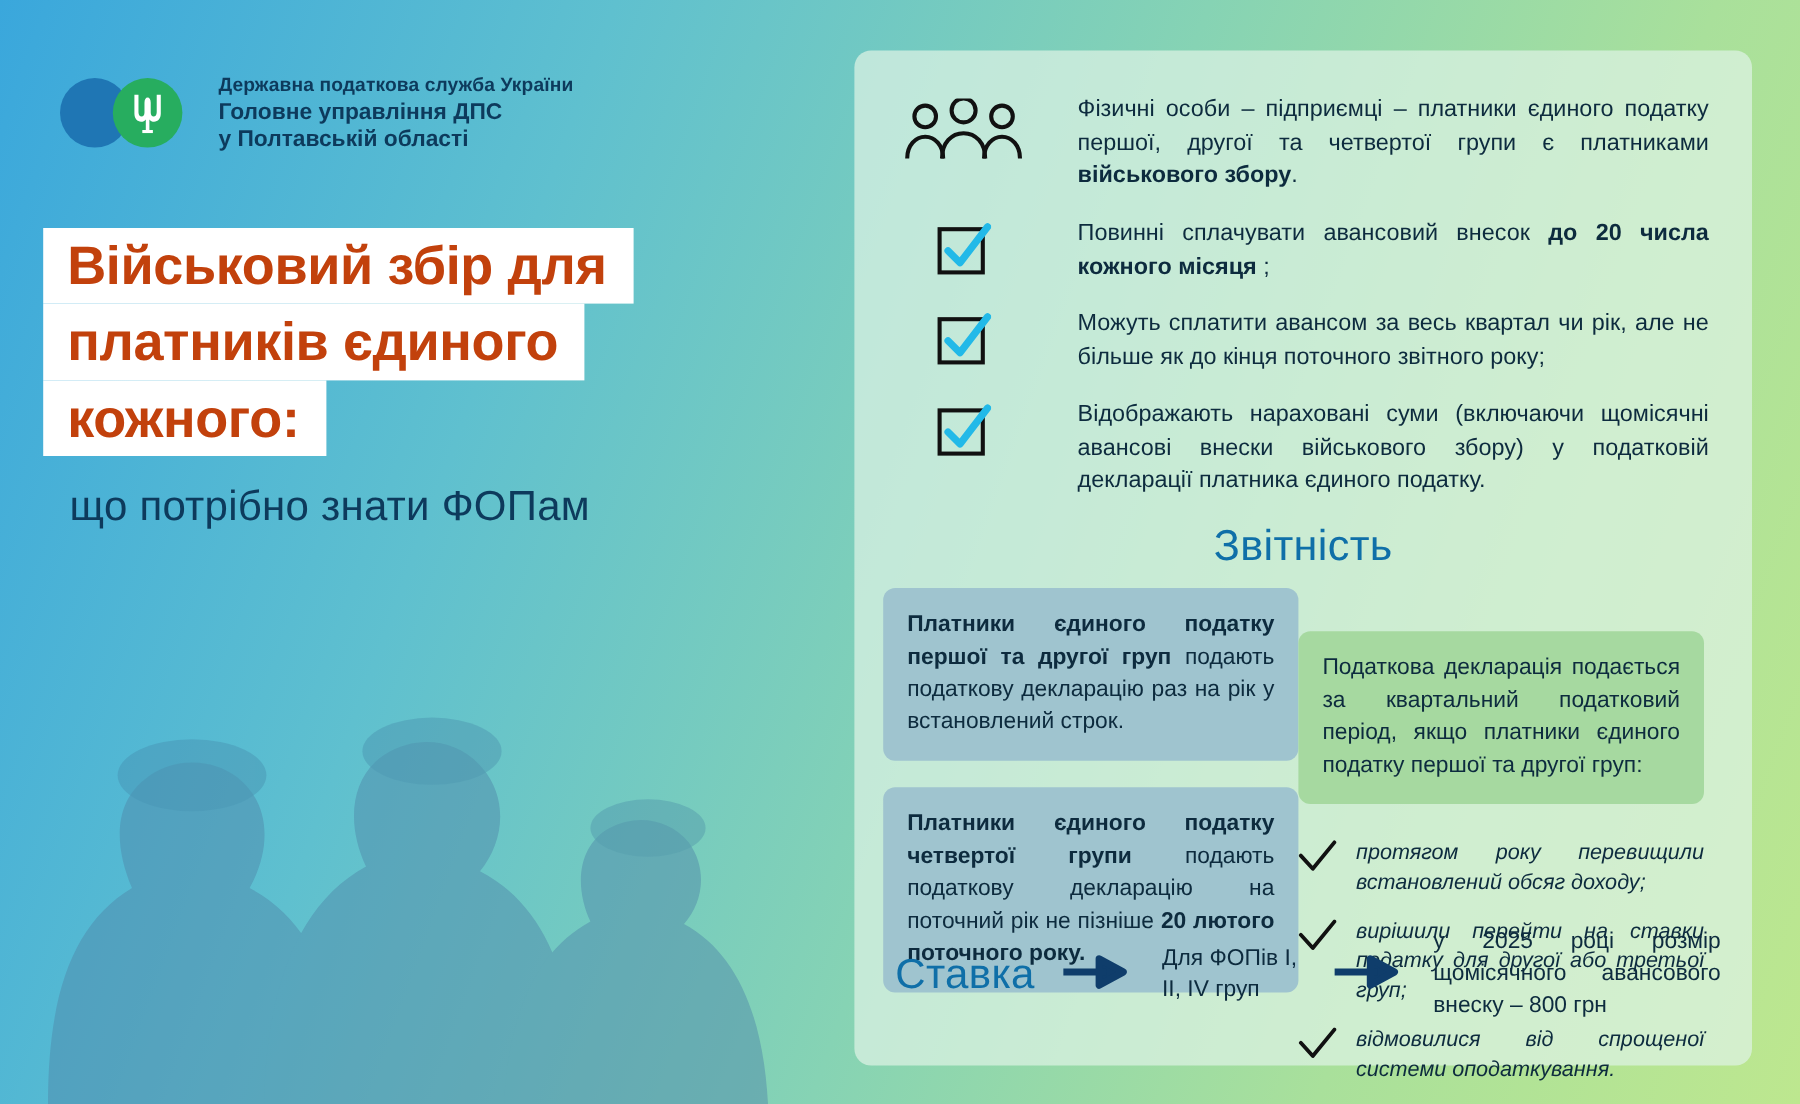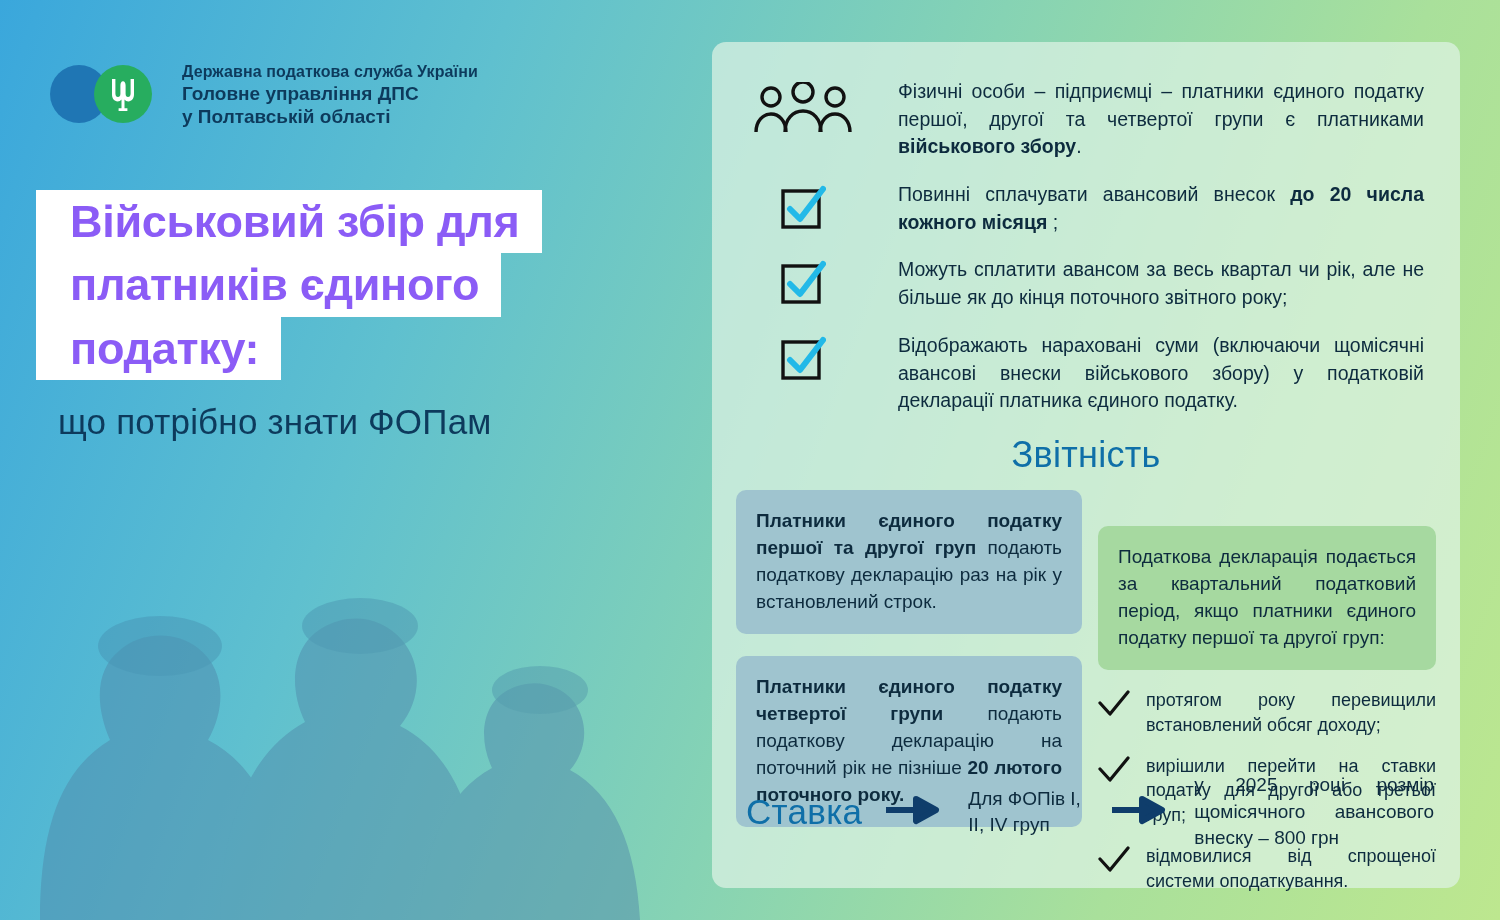--- a/index.html
+++ b/index.html
@@ -46,25 +46,25 @@
   .logo-text { color: #0d3a5c; line-height: 1.22; }
   .logo-text .l1 { font-size: 16px; font-weight: bold; letter-spacing: .1px; }
   .logo-text .l2 { font-size: 19px; font-weight: bold; }
   .logo-text .l3 { font-size: 19px; font-weight: bold; }
 
   
   .title-wrap { position: absolute; left: 36px; top: 190px; width: 640px; }
   .title-line {
     display: table;
     background: #ffffff;
-    color: #8b5cf6;
+    color: #c2410c;
     font-size: 45px;
     font-weight: bold;
     line-height: 1.32;
-    padding: 2px 22px 2px 34px;
+    padding: 2px 22px 2px 20px;
     letter-spacing: -0.3px;
   }
   .subtitle {
     margin-top: 22px;
     padding-left: 22px;
     font-size: 35px;
     color: #0d3a5c;
     letter-spacing: .2px;
   }
 
@@ -95,38 +95,38 @@
   .section-title {
     position: absolute;
     left: 0; top: 392px;
     width: 748px;
     text-align: center;
     font-size: 36px;
     color: #0f6fa8;
     letter-spacing: .3px;
   }
 
-  .cards { position: absolute; left: 24px; top: 448px; width: 700px; display: flex; gap: 16px; }
+  .cards { position: absolute; left: 24px; top: 448px; width: 700px; display: flex; gap: 0; }
   .col-left { width: 346px; }
   .col-right { width: 338px; }
 
   .card {
     border-radius: 10px;
     padding: 18px 20px;
     font-size: 19px;
     line-height: 1.42;
     color: #0d2b3e;
     text-align: justify;
   }
   .card.blue { background: #9fc4cf; }
   .card.blue.second { margin-top: 22px; }
   .card.green { background: #a6d9a0; margin-top: 36px; }
   .card b { font-weight: bold; }
 
-  .check-list { margin-top: 18px; }
+  .check-list { margin-top: 28px; font-style: italic; }
   .check-item { display: flex; gap: 14px; margin-bottom: 16px; }
   .check-mark { flex: 0 0 34px; padding-top: 2px; }
   .check-text {
     font-size: 18px; line-height: 1.38; color: #0d2b3e; text-align: justify;
   }
 
   
   .rate-row {
     position: absolute;
     left: 34px; bottom: 36px;
@@ -168,21 +168,21 @@
     <div class="logo-text">
       <div class="l1">Державна податкова служба України</div>
       <div class="l2">Головне управління ДПС</div>
       <div class="l3">у Полтавській області</div>
     </div>
   </div>
 
   <div class="title-wrap">
     <div class="title-line">Військовий збір для</div>
     <div class="title-line">платників єдиного</div>
-    <div class="title-line">податку:</div>
+    <div class="title-line">кожного:</div>
     <div class="subtitle">що потрібно знати ФОПам</div>
   </div>
 
   <div class="panel">
 
     <div class="bullets">
 
       <div class="bullet-row">
         <div class="bullet-icon">
           <svg width="104" height="56" viewBox="0 0 104 56" aria-hidden="true">

